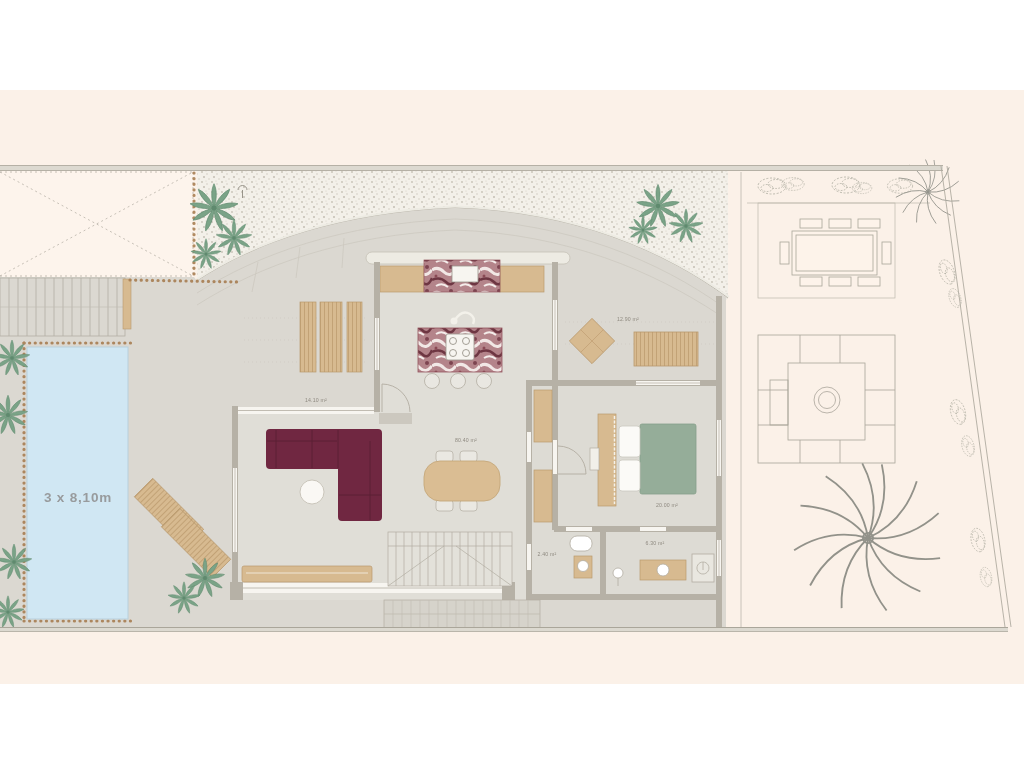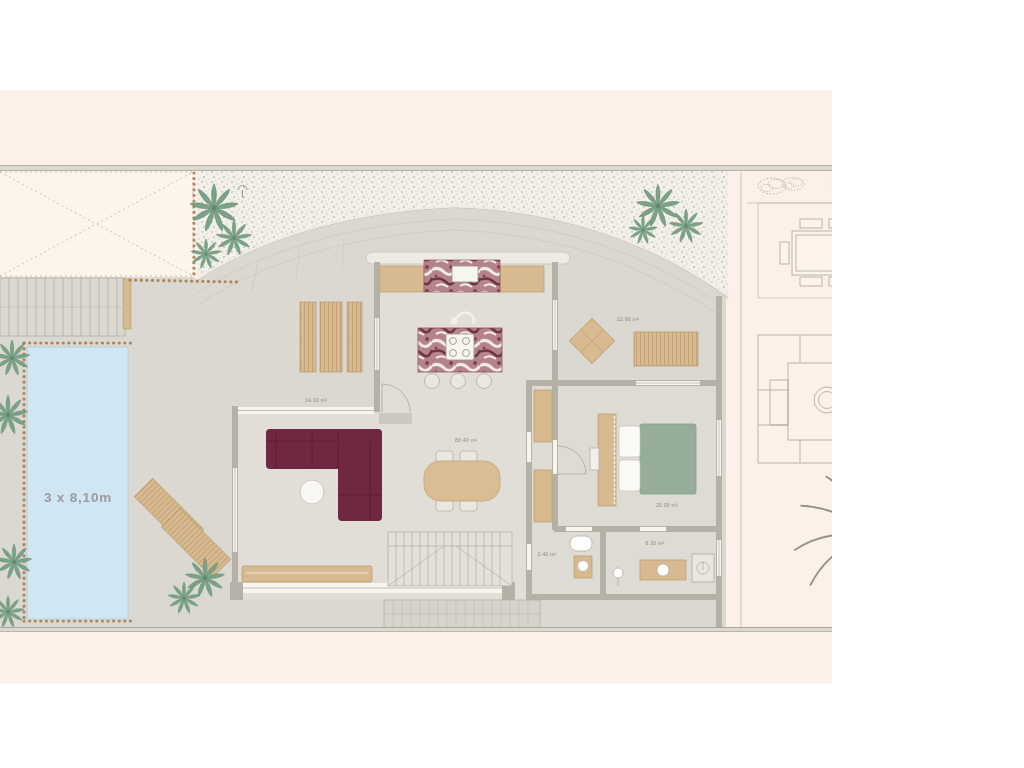--- a/index.html
+++ b/index.html
@@ -1,16 +1,16 @@
 <!DOCTYPE html>
 <html><head>
 <meta charset="utf-8">
 <style>
   html,body{margin:0;padding:0;background:#ffffff;}
-  .stage{position:relative;width:832px;height:768px;overflow:hidden;background:#ffffff;
+  .stage{position:relative;width:1024px;height:768px;overflow:hidden;background:#ffffff;
          font-family:"Liberation Sans", sans-serif;}
   svg{display:block;}
   text{font-family:"Liberation Sans", sans-serif;}
   .area-label{fill:#8f8a81;font-size:5.2px;letter-spacing:.2px;}
   .pool-label{fill:#989b9d;font-size:13.5px;font-weight:600;letter-spacing:.8px;}
 </style>
 </head>
 <body>
 
 <div class="stage">

